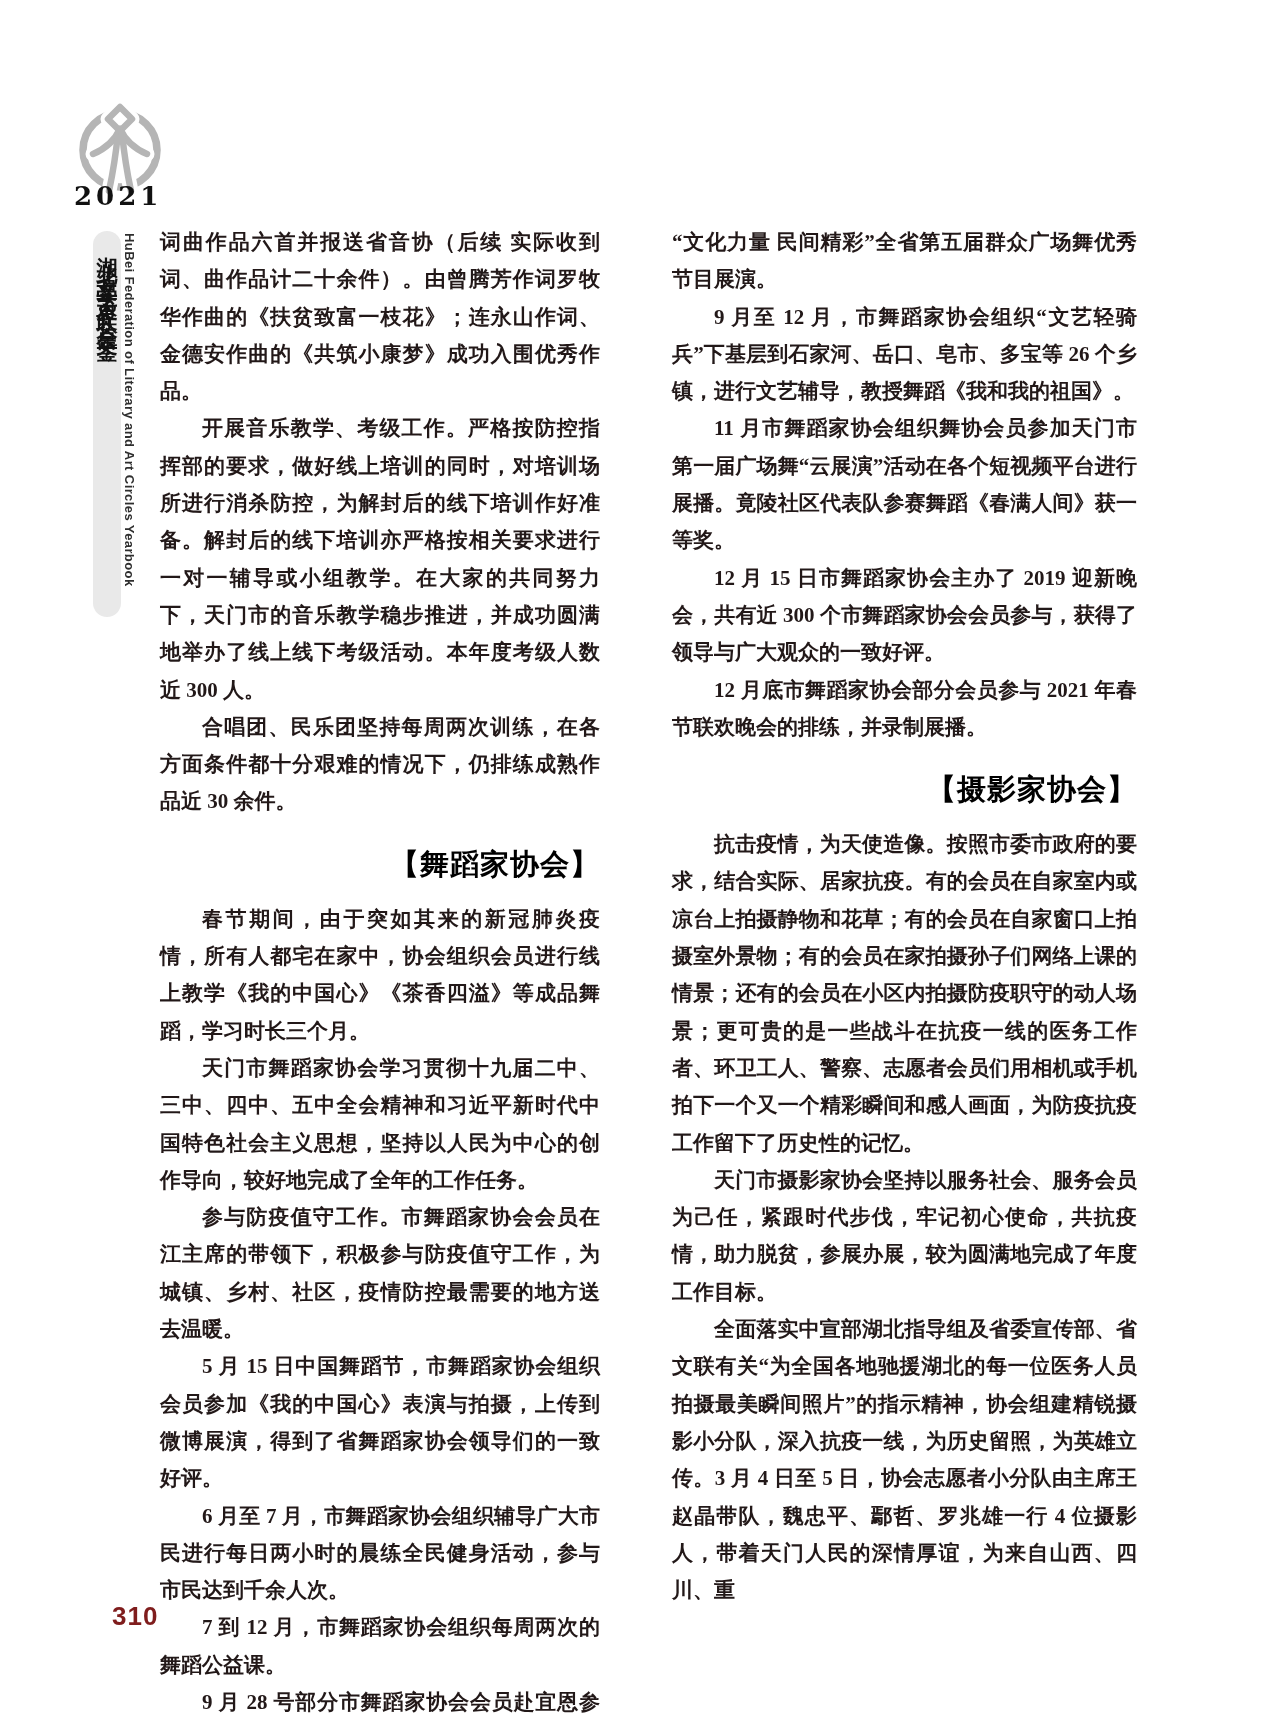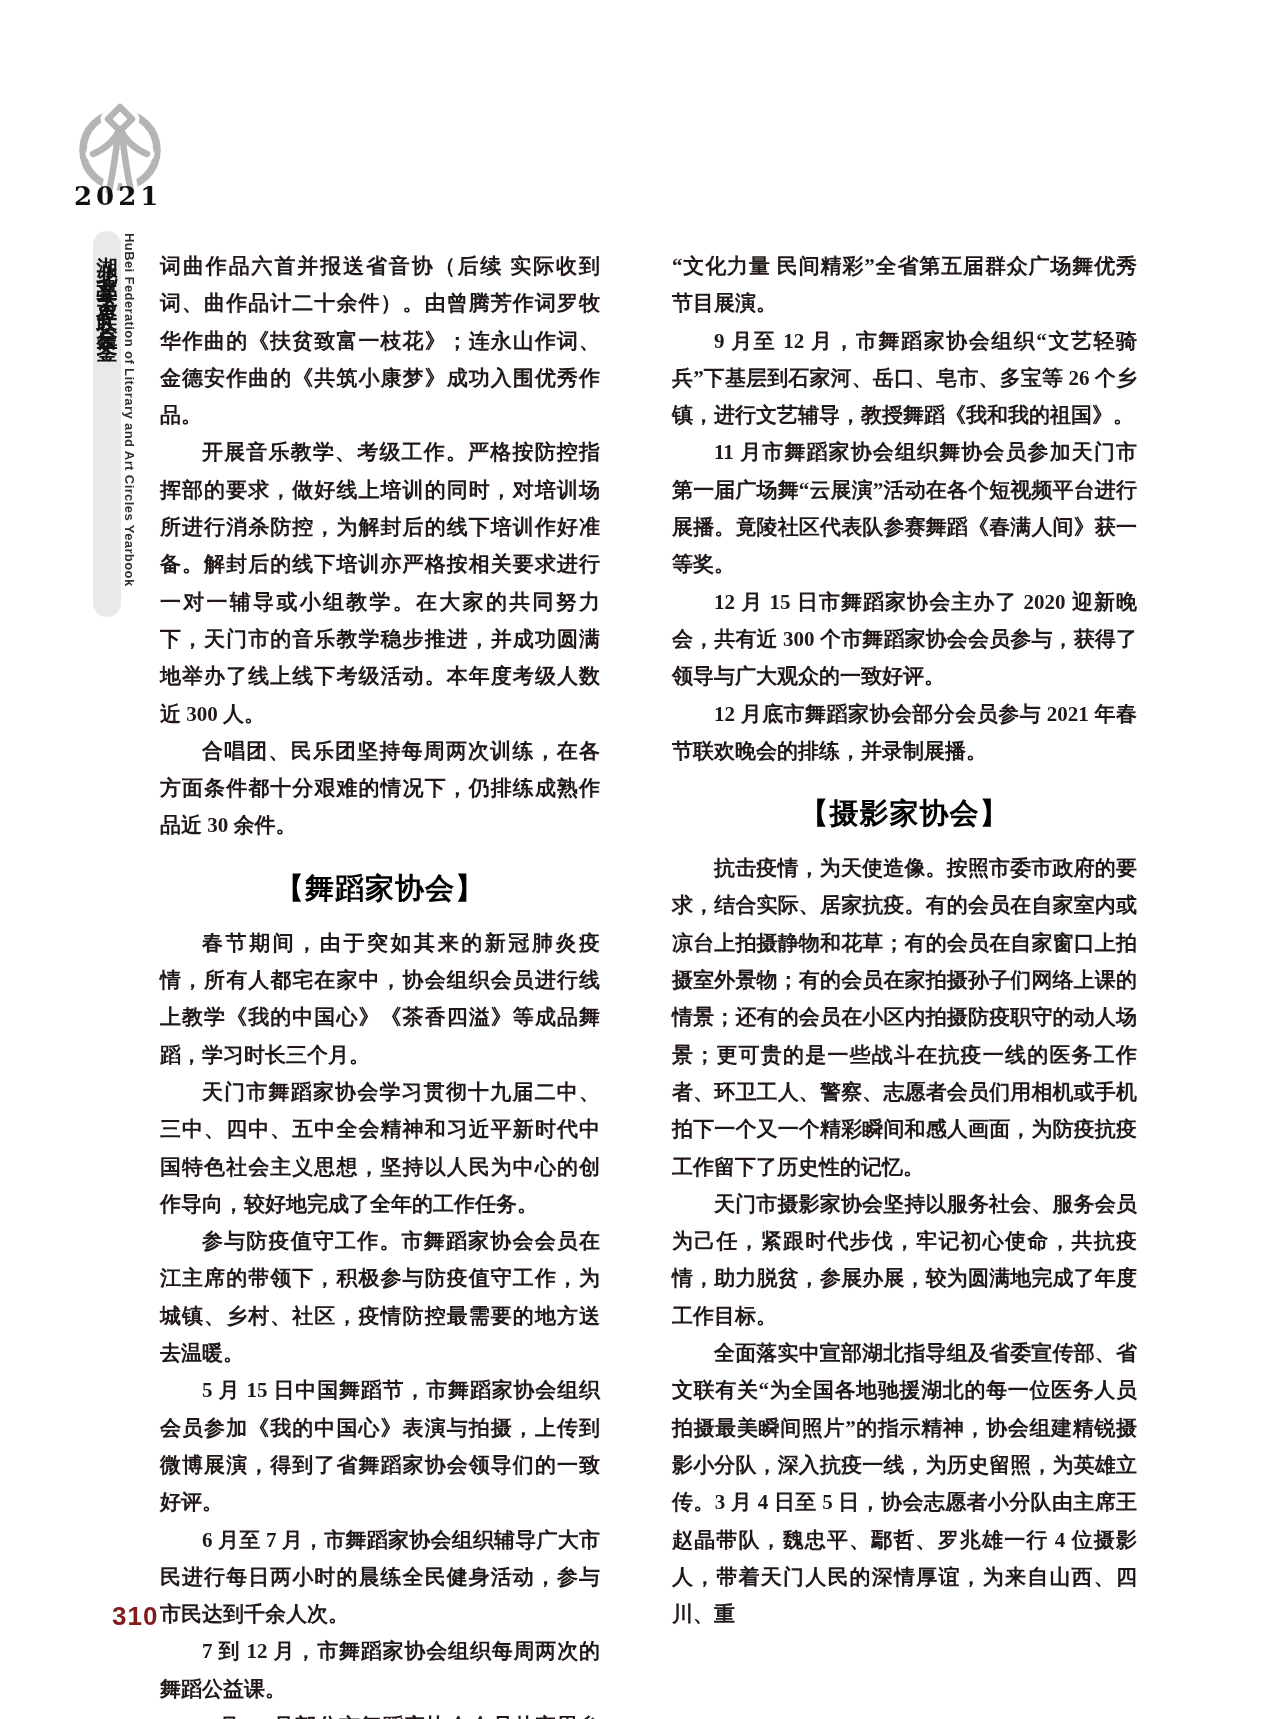--- a/index.html
+++ b/index.html
@@ -31,25 +31,25 @@
   }
   
   .col{
     position:absolute;top:224px;
     font-size:21px;line-height:37.3px;font-weight:600;
     color:#221818;text-align:justify;
   }
   .col-left{left:160px;width:440px;}
   .col-right{left:672px;width:465px;}
   .col p{margin:0;text-indent:42px;}
-  .col p.cont{text-indent:0;margin-top:24px;}
+  .col p.cont{text-indent:0;}
   .col h2{
     font-family:"Liberation Sans",sans-serif;font-weight:bold;
     font-size:29px;line-height:42px;color:#000;
-    margin:22px 0 16px 0;text-indent:0;letter-spacing:1px;text-align:center;
+    margin:22px 0 16px 0;text-indent:0;letter-spacing:1px;text-align:right;
   }
   
   .page-number{
     position:absolute;left:112px;top:1601px;
     font-family:"Liberation Sans",sans-serif;font-weight:bold;
     font-size:26px;letter-spacing:1px;color:#7f1d1d;
   }
 </style>
 </head>
 <body>
@@ -94,21 +94,21 @@
   <p>5 月 15 日中国舞蹈节，市舞蹈家协会组织会员参加《我的中国心》表演与拍摄，上传到微博展演，得到了省舞蹈家协会领导们的一致好评。</p>
   <p>6 月至 7 月，市舞蹈家协会组织辅导广大市民进行每日两小时的晨练全民健身活动，参与市民达到千余人次。</p>
   <p>7 到 12 月，市舞蹈家协会组织每周两次的舞蹈公益课。</p>
   <p>9 月 28 号部分市舞蹈家协会会员赴宜恩参加</p>
 </div>
 
 <div class="col col-right">
   <p class="cont">“文化力量 民间精彩”全省第五届群众广场舞优秀节目展演。</p>
   <p>9 月至 12 月，市舞蹈家协会组织“文艺轻骑兵”下基层到石家河、岳口、皂市、多宝等 26 个乡镇，进行文艺辅导，教授舞蹈《我和我的祖国》。</p>
   <p>11 月市舞蹈家协会组织舞协会员参加天门市第一届广场舞“云展演”活动在各个短视频平台进行展播。竟陵社区代表队参赛舞蹈《春满人间》获一等奖。</p>
-  <p>12 月 15 日市舞蹈家协会主办了 2020 迎新晚会，共有近 300 个市舞蹈家协会会员参与，获得了领导与广大观众的一致好评。</p>
+  <p>12 月 15 日市舞蹈家协会主办了 2019 迎新晚会，共有近 300 个市舞蹈家协会会员参与，获得了领导与广大观众的一致好评。</p>
   <p>12 月底市舞蹈家协会部分会员参与 2021 年春节联欢晚会的排练，并录制展播。</p>
   <h2>【摄影家协会】</h2>
   <p>抗击疫情，为天使造像。按照市委市政府的要求，结合实际、居家抗疫。有的会员在自家室内或凉台上拍摄静物和花草；有的会员在自家窗口上拍摄室外景物；有的会员在家拍摄孙子们网络上课的情景；还有的会员在小区内拍摄防疫职守的动人场景；更可贵的是一些战斗在抗疫一线的医务工作者、环卫工人、警察、志愿者会员们用相机或手机拍下一个又一个精彩瞬间和感人画面，为防疫抗疫工作留下了历史性的记忆。</p>
   <p>天门市摄影家协会坚持以服务社会、服务会员为己任，紧跟时代步伐，牢记初心使命，共抗疫情，助力脱贫，参展办展，较为圆满地完成了年度工作目标。</p>
   <p>全面落实中宣部湖北指导组及省委宣传部、省文联有关“为全国各地驰援湖北的每一位医务人员拍摄最美瞬间照片”的指示精神，协会组建精锐摄影小分队，深入抗疫一线，为历史留照，为英雄立传。3 月 4 日至 5 日，协会志愿者小分队由主席王赵晶带队，魏忠平、鄢哲、罗兆雄一行 4 位摄影人，带着天门人民的深情厚谊，为来自山西、四川、重</p>
 </div>
 
 <div class="page-number">310</div>
 
 </body></html>

